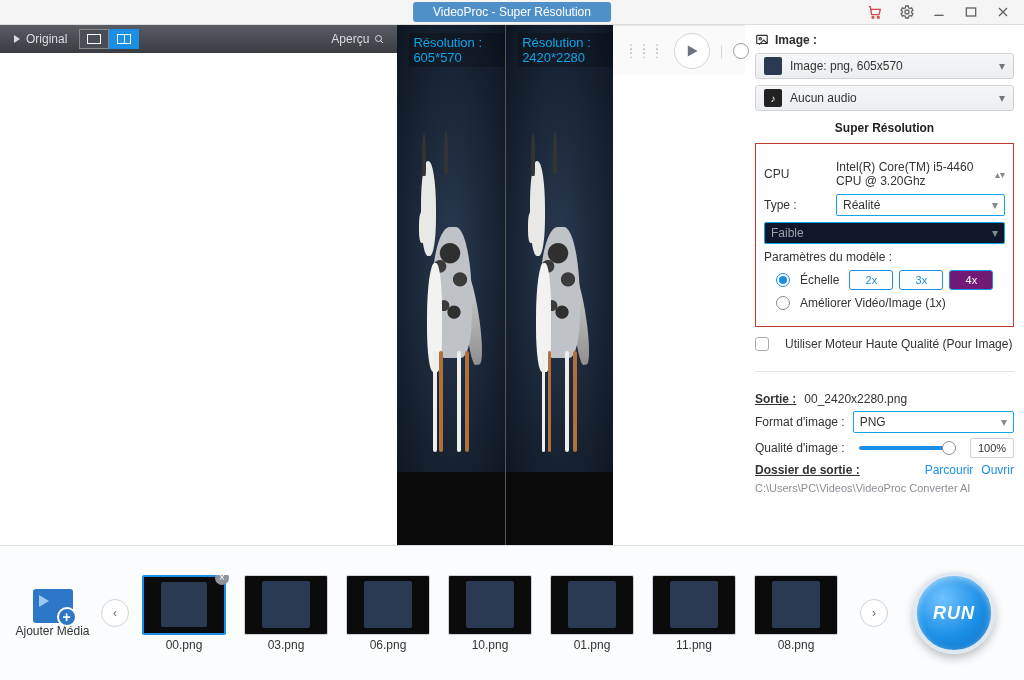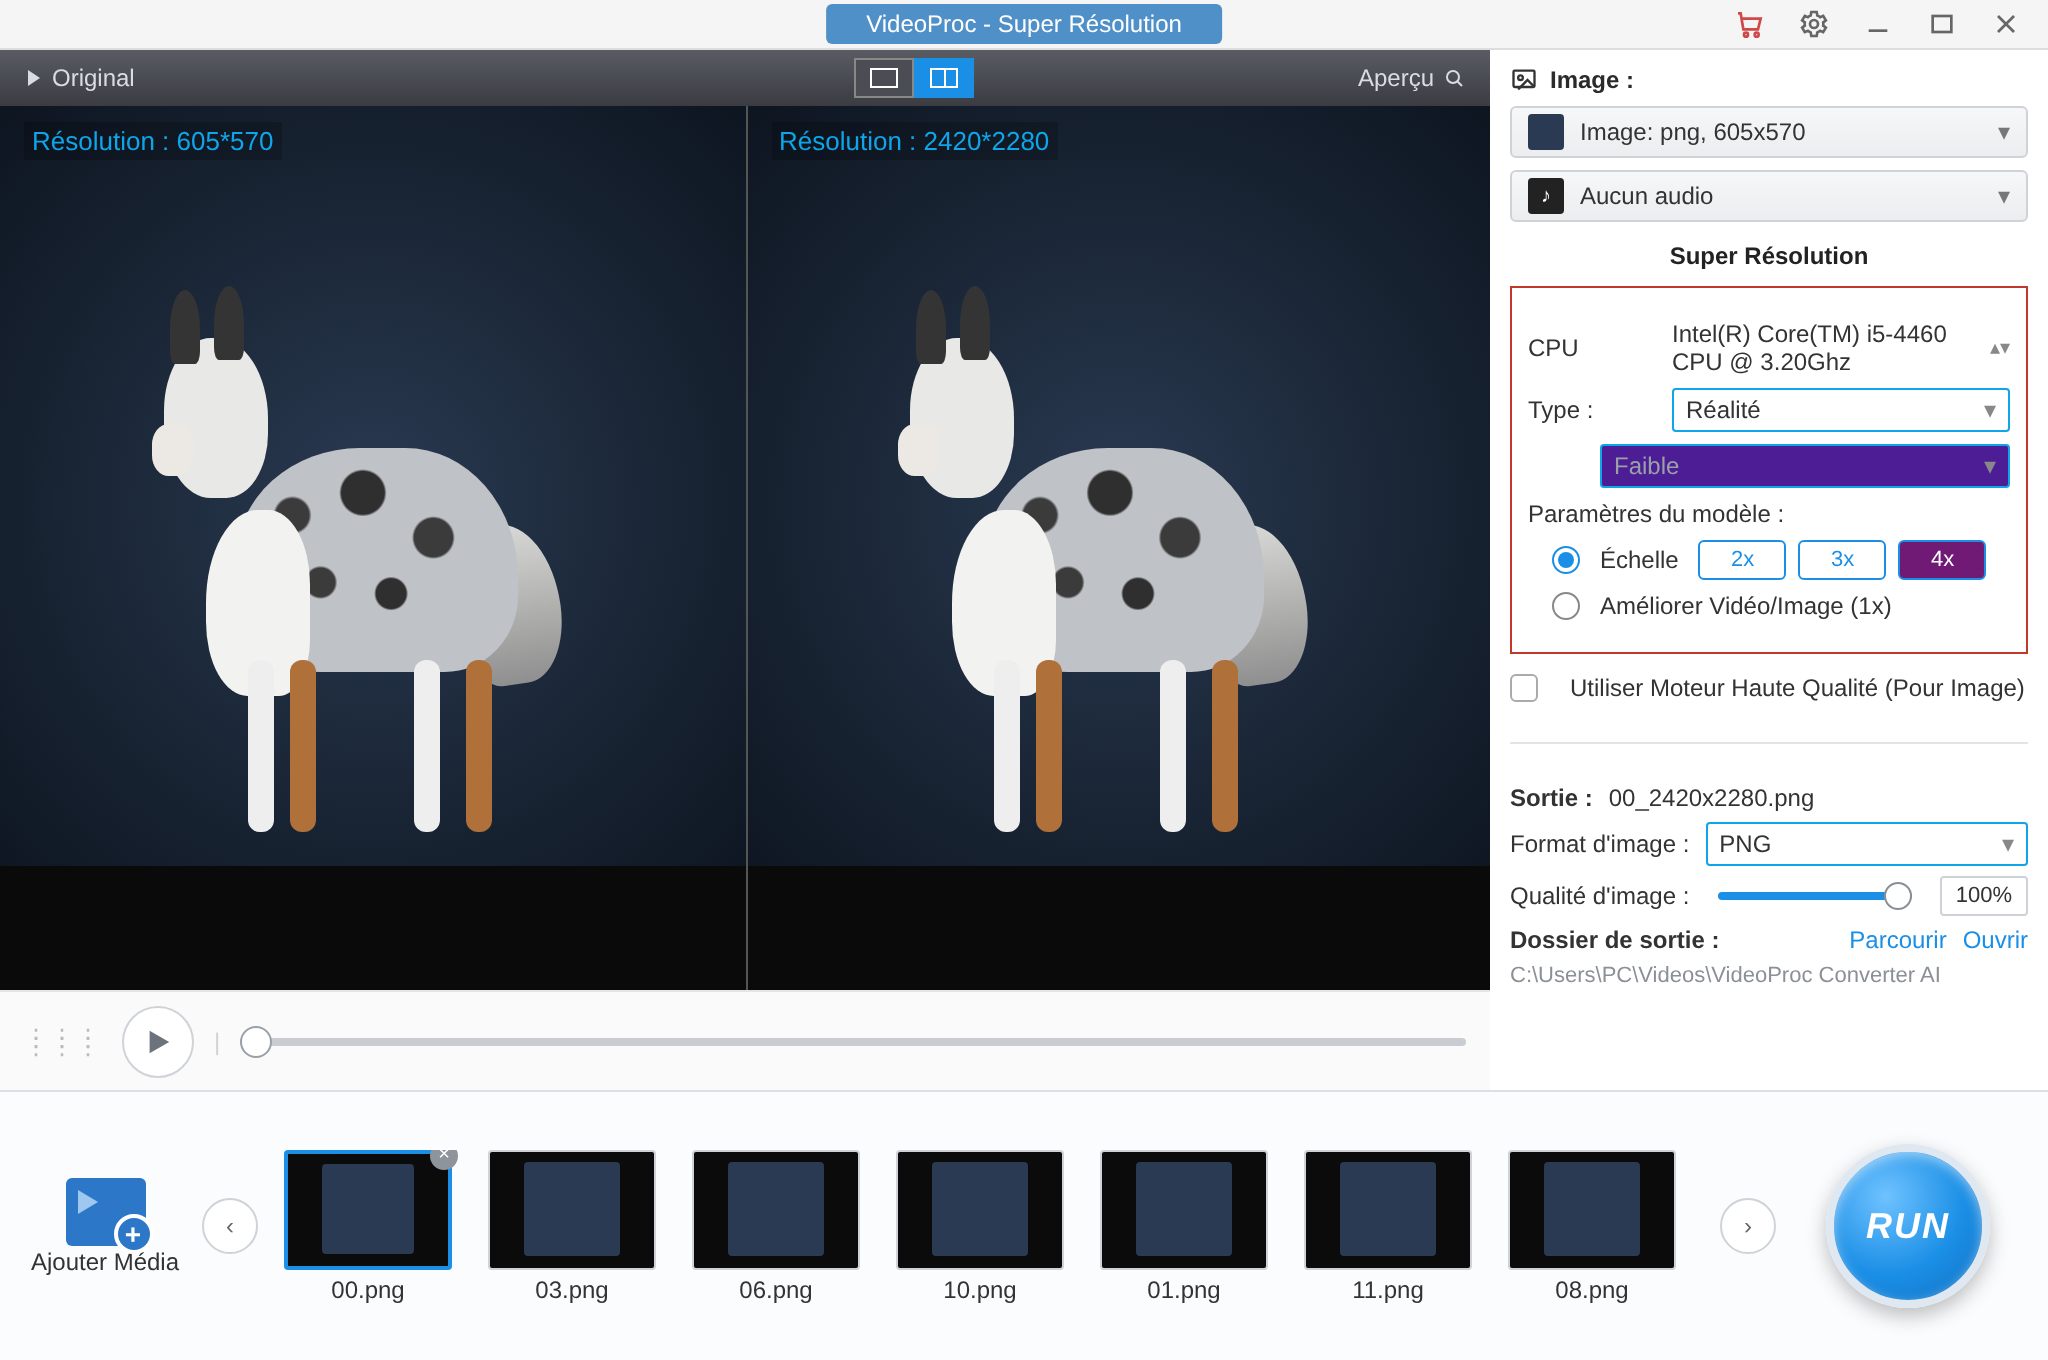--- a/index.html
+++ b/index.html
@@ -8,21 +8,21 @@
 
 .titlebar { height: 25px; background: #f5f5f5; border-bottom: 1px solid #ddd; display: flex; align-items: center; position: relative; }
 .titlebar .title-chip { position: absolute; left: 50%; transform: translateX(-50%); background: #5090c8; color: #fff; padding: 3px 20px; border-radius: 3px; font-size: 12px; font-weight: 400; }
 .titlebar .controls { margin-left: auto; display: flex; align-items: center; gap: 14px; padding-right: 12px; }
 .titlebar .ico { width: 18px; height: 18px; display: flex; align-items: center; justify-content: center; color: #666; cursor: pointer; }
 .titlebar .ico svg { width: 16px; height: 16px; }
 .titlebar .cart { color: #d04848; }
 
 
 .main { display: flex; height: 520px; }
-.preview-col { width: 745px; display: flex; flex-direction: column; }
+.preview-col { width: 745px; display: flex; flex-direction: row; }
 .side-col { width: 279px; padding: 8px 10px; }
 
 
 .phdr { height: 28px; background: linear-gradient(#595c63,#3a3c42); display: flex; align-items: center; color: #eee; font-size: 12px; }
 .phdr .orig { padding: 0 12px; color: #d9dce0; display:flex; align-items:center; gap:4px; }
 .phdr .segs { margin-left: auto; display: flex; }
 .seg { width: 30px; height: 20px; border: 1px solid #888; display:flex; align-items:center; justify-content:center; cursor:pointer; background:#4a4d53; }
 .seg.active { background: #1b8fe6; border-color:#1b8fe6; }
 .seg-inn { width:14px; height:10px; border:1px solid #fff; position:relative; }
 .seg-inn.split::after{ content:""; position:absolute; left:50%; top:0; bottom:0; width:1px; background:#fff; }
@@ -59,35 +59,35 @@
 .selrow { background:linear-gradient(#f6f7f8,#ebedef); border:1px solid #cfd3d8; border-radius:3px; height:26px; display:flex; align-items:center; padding:0 8px; margin-bottom:6px; cursor:pointer;}
 .selrow .thumbimg{width:18px;height:18px;background:#2a3a52;border-radius:2px;margin-right:8px;}
 .selrow .noteico{width:18px;height:18px;background:#222;border-radius:2px;margin-right:8px;display:flex;align-items:center;justify-content:center;color:#fff;font-size:10px;}
 .selrow .caret{margin-left:auto;color:#777;}
 .secttitle{ text-align:center; font-weight:700; margin:10px 0 8px; color:#222;}
 .redbox{ border:1px solid #c0392b; padding:10px 8px; }
 .frow{ display:flex; align-items:center; margin:6px 0; gap:8px; font-size:12px;}
 .flabel{ width:64px; color:#333;}
 .flabel.long{width:108px;}
 .dd{ flex:1; border:1px solid #0ea5e9; border-radius:2px; height:22px; display:flex; align-items:center; padding:0 6px; cursor:pointer; background:#fff;}
-.dd.disabled{background:#4c1d95; color:#9aa0a8;margin-left:36px;}
+.dd.disabled{background:#0f172a; color:#9aa0a8;}
 .dd .caret{margin-left:auto;color:#888;}
 .plain{flex:1; color:#333;}
 .model-lbl{font-size:12px;color:#333; margin:6px 0 2px;}
 .radio-row{display:flex; align-items:center; gap:10px; margin:6px 0 6px 12px;}
 .radio{width:14px;height:14px;border:1px solid #888;border-radius:50%;display:flex;align-items:center;justify-content:center;}
 .radio.on{border-color:#1b8fe6;}
 .radio.on::after{content:"";width:8px;height:8px;background:#1b8fe6;border-radius:50%;}
 .scalebtns{display:flex; gap:6px;}
 .sbtn{width:44px;height:20px;border:1px solid #1b8fe6;border-radius:3px;display:flex;align-items:center;justify-content:center;color:#1b8fe6;font-size:11px;cursor:pointer;}
 .sbtn.sel{background:#701a75;color:#fff;}
 .chk{width:14px;height:14px;border:1px solid #aaa;border-radius:3px;margin-right:8px;}
 .divider{height:1px;background:#e2e4e7;margin:20px 0;}
 .out-sect .row{display:flex;align-items:center;gap:8px;margin:5px 0;}
-.out-sect b{font-weight:700;}
+.out-sect b{font-weight:700;text-decoration:underline;}
 .qslider{flex:1;height:4px;background:#1b8fe6;border-radius:2px;position:relative;margin:0 6px;}
 .qslider::after{content:"";position:absolute;right:0;top:-5px;width:12px;height:12px;background:#fff;border:1px solid #8a8f96;border-radius:50%;}
 .qbox{width:44px;height:20px;border:1px solid #cfd3d8;display:flex;align-items:center;justify-content:center;font-size:11px;border-radius:2px;}
 .link{color:#1b8fe6;cursor:pointer;}
 .path{color:#8b8f96;font-size:11px;margin-top:2px;}
 
 
 .bottom{height:135px;border-top:1px solid #dcdfe3;display:flex;align-items:center;padding:0 10px;background:#fbfcfd;}
 .addmedia{width:85px;display:flex;flex-direction:column;align-items:center;gap:1px;cursor:pointer;}
 .addmedia .blk{width:40px;height:34px;background:#2d77c9;border-radius:3px;position:relative;display:flex;align-items:center;justify-content:center;}

